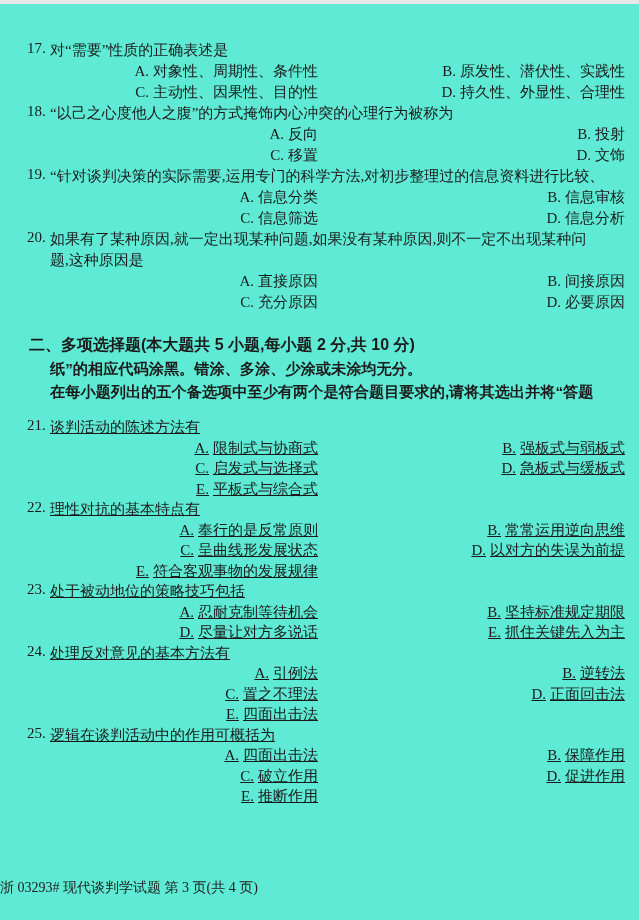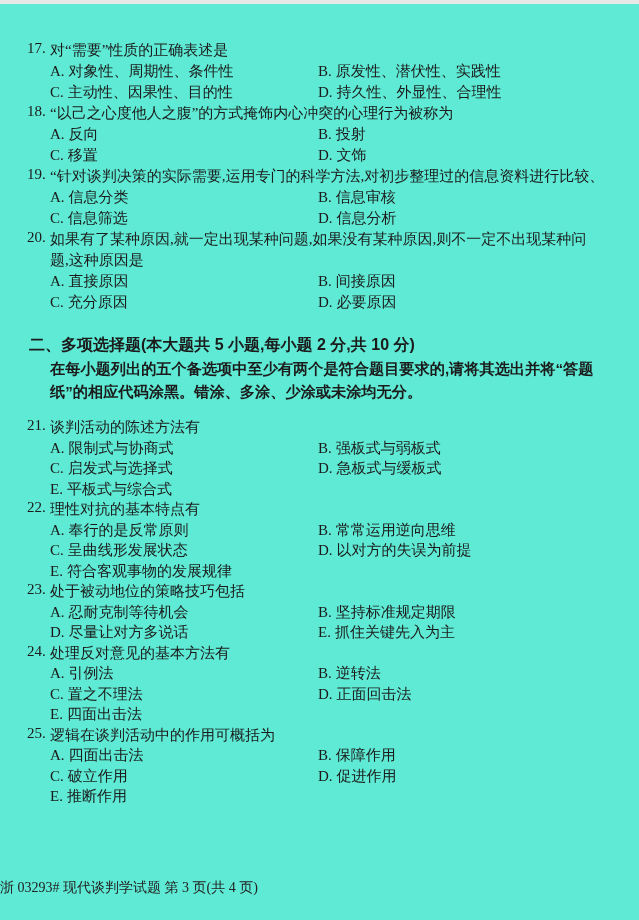--- a/index.html
+++ b/index.html
@@ -23,36 +23,37 @@
   .qnum {
     position:absolute; left:0; top:0;
     width:23px; white-space:nowrap;
   }
   .sc-list .stem-line, .sc-list .option { line-height:21px; }
   .mc-list .stem-line, .mc-list .option { line-height:20.5px; }
   .stem-line { white-space:nowrap; }
   .options {
     display:grid;
     grid-template-columns:268px 1fr;
+    text-align:right;
   }
   .option { white-space:nowrap; }
   .opt-label { margin-right:4px; }
   
   .mc-header {
     margin:20px 0 0 2px;
     font-family:"Liberation Sans","DejaVu Sans",sans-serif;
     font-weight:bold;
   }
   .sec-title { font-size:16px; line-height:24px; white-space:nowrap; }
   .sec-instr-line {
     padding-left:21px;
     font-size:15.2px; line-height:23px;
     white-space:nowrap;
   }
-  .mc-list { margin-top:14px; }
+  .mc-list { margin-top:14px;text-decoration:underline; }
   .footer {
     position:absolute;
     left:0; right:0; top:874px;
     text-align:left;
     font-size:14px; line-height:20px;
     color:#222;
   }
 </style>
 </head>
 <body>
@@ -99,22 +100,22 @@
             <div class="option"><span class="opt-label">A.</span><span class="opt-text">直接原因</span></div>
             <div class="option"><span class="opt-label">B.</span><span class="opt-text">间接原因</span></div>
             <div class="option"><span class="opt-label">C.</span><span class="opt-text">充分原因</span></div>
             <div class="option"><span class="opt-label">D.</span><span class="opt-text">必要原因</span></div>
           </div>
         </div>
       </div>
 
     <div class="mc-header">
       <div class="sec-title">二、多项选择题(本大题共 5 小题,每小题 2 分,共 10 分)</div>
+      <div class="sec-instr-line">纸”的相应代码涂黑。错涂、多涂、少涂或未涂均无分。</div>
       <div class="sec-instr-line">在每小题列出的五个备选项中至少有两个是符合题目要求的,请将其选出并将“答题</div>
-      <div class="sec-instr-line">纸”的相应代码涂黑。错涂、多涂、少涂或未涂均无分。</div>
     </div>
 
     <div id="mc-questions" class="mc-list">
         <div class="question">
           <span class="qnum">21.</span>
           <div class="stem-line">谈判活动的陈述方法有</div>
           <div class="options">
             <div class="option"><span class="opt-label">A.</span><span class="opt-text">限制式与协商式</span></div>
             <div class="option"><span class="opt-label">B.</span><span class="opt-text">强板式与弱板式</span></div>
             <div class="option"><span class="opt-label">C.</span><span class="opt-text">启发式与选择式</span></div>

